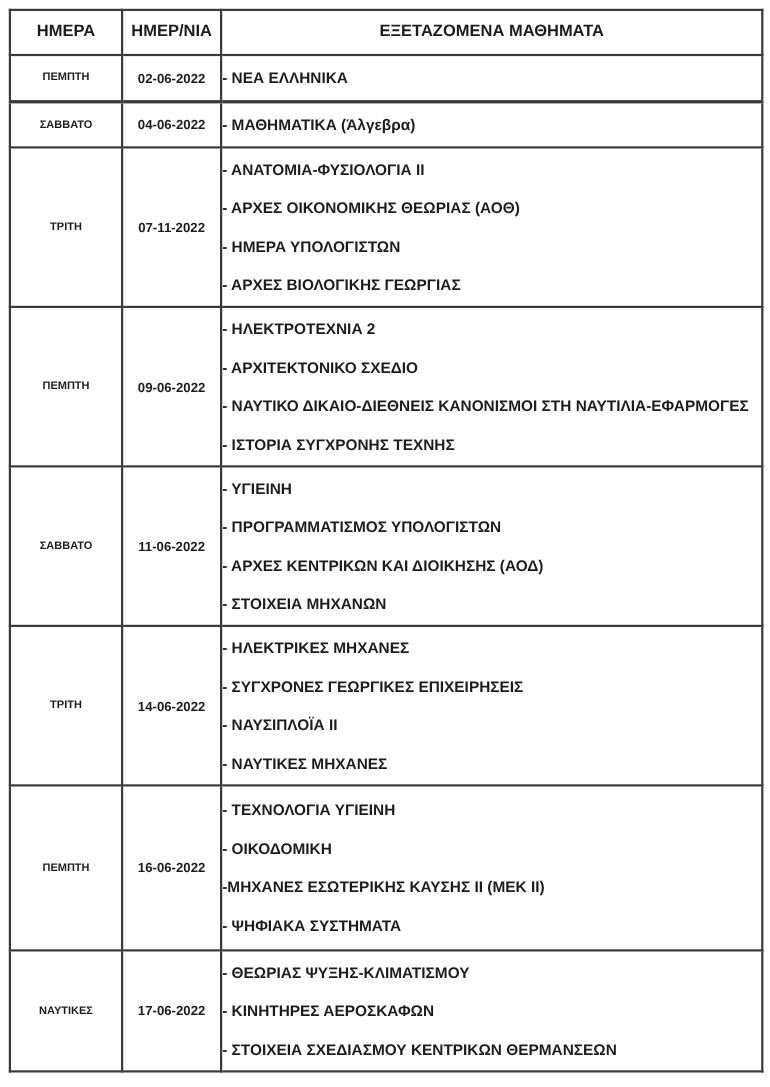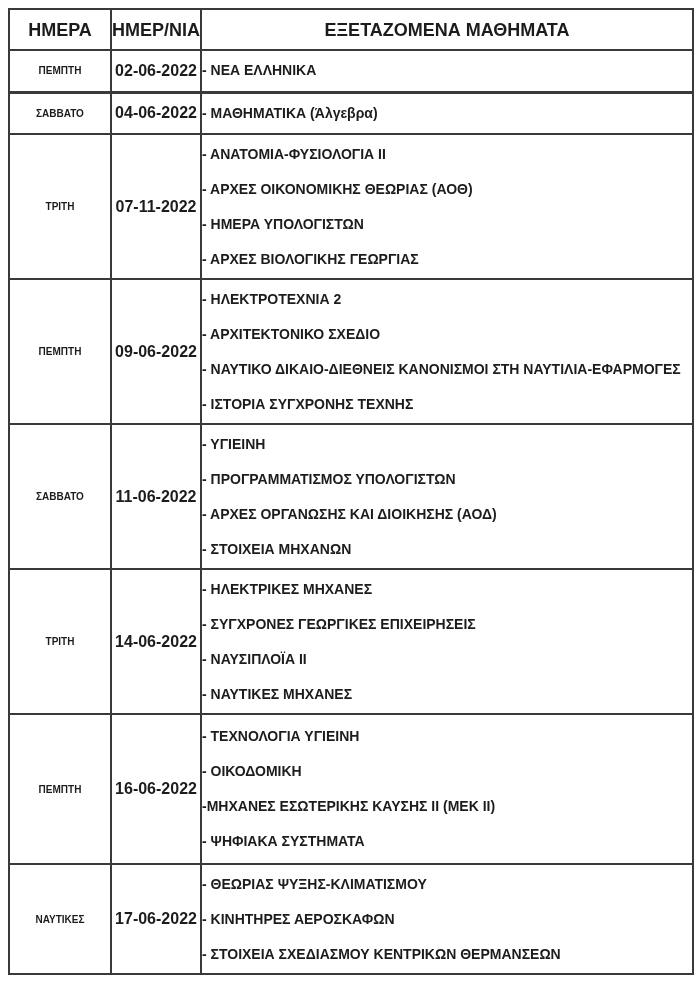--- a/index.html
+++ b/index.html
@@ -28,32 +28,32 @@
   table.schedule td {
     border: 2px solid #3a3a3a;
     font-weight: 700;
     padding: 0;
     overflow: hidden;
   }
   
   table.schedule th {
     vertical-align: top;
     padding-top: 10px;
-    font-size: 18px;
+    font-size: 15px;
     height: 29px; 
   }
   th.hdr-date { font-size: 13.5px; padding-top: 11px; }
   
   td.day-cell, td.date-cell {
     text-align: center;
     vertical-align: middle;
     white-space: nowrap;
   }
   td.day-cell  { font-size: 10px; }
-  td.date-cell { font-size: 16px; margin-top: 32px; }
+  td.date-cell { font-size: 12px; margin-top: 32px; }
   td.subjects-cell {
     vertical-align: middle;
     padding-left: 10px;
     padding-right: 6px;
   }
   .subject {
     line-height: 35px;
     font-size: 14px;
     white-space: nowrap;
   }
@@ -116,21 +116,21 @@
           <div class="subject">- ΝΑΥΤΙΚΟ ΔΙΚΑΙΟ-ΔΙΕΘΝΕΙΣ ΚΑΝΟΝΙΣΜΟΙ ΣΤΗ ΝΑΥΤΙΛΙΑ-ΕΦΑΡΜΟΓΕΣ</div>
           <div class="subject">- ΙΣΤΟΡΙΑ ΣΥΓΧΡΟΝΗΣ ΤΕΧΝΗΣ</div>
         </td>
       </tr>
       <tr class="rh-145">
         <td class="day-cell">ΣΑΒΒΑΤΟ</td>
         <td class="date-cell">11-06-2022</td>
         <td class="subjects-cell">
           <div class="subject">- ΥΓΙΕΙΝΗ</div>
           <div class="subject">- ΠΡΟΓΡΑΜΜΑΤΙΣΜΟΣ ΥΠΟΛΟΓΙΣΤΩΝ</div>
-          <div class="subject">- ΑΡΧΕΣ ΟΡΓΑΝΩΣΗΣ ΚΑΙ ΔΙΟΙΚΗΣΗΣ (ΑΟΔ)</div>
+          <div class="subject">- ΑΡΧΕΣ ΚΕΝΤΡΙΚΩΝ ΚΑΙ ΔΙΟΙΚΗΣΗΣ (ΑΟΔ)</div>
           <div class="subject">- ΣΤΟΙΧΕΙΑ ΜΗΧΑΝΩΝ</div>
         </td>
       </tr>
       <tr class="rh-145">
         <td class="day-cell">ΤΡΙΤΗ</td>
         <td class="date-cell">14-06-2022</td>
         <td class="subjects-cell">
           <div class="subject">- ΗΛΕΚΤΡΙΚΕΣ ΜΗΧΑΝΕΣ</div>
           <div class="subject">- ΣΥΓΧΡΟΝΕΣ ΓΕΩΡΓΙΚΕΣ ΕΠΙΧΕΙΡΗΣΕΙΣ</div>
           <div class="subject">- ΝΑΥΣΙΠΛΟΪΑ II</div>

